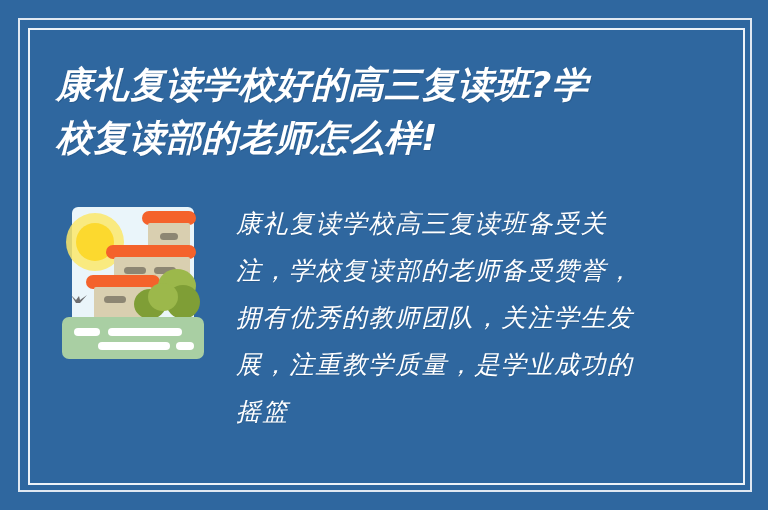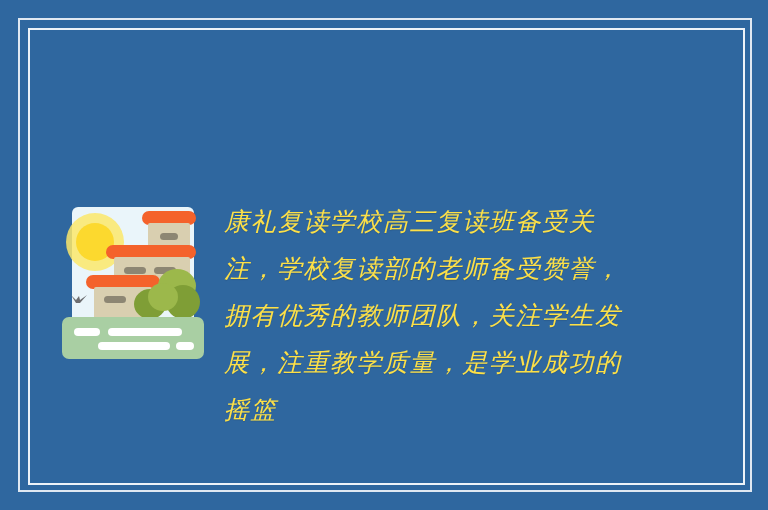--- a/index.html
+++ b/index.html
@@ -148,40 +148,44 @@
   .bar {
     position: absolute;
     background: #ffffff;
     border-radius: 4px;
     height: 8px;
   }
 
   
   .body-text {
     position: absolute;
-    left: 168px;
+    left: 180px;
     top: 0px;
     width: 420px;
-    color: #fde047;
+    color: #ffffff;
     font-size: 25px;
     line-height: 47px;
     font-style: italic;
     letter-spacing: 1.5px;
-    font-family: Liberation Mono, monospace;
+    font-family: Liberation Serif, serif;
     text-shadow: 0 1px 1px rgba(0,0,0,0.12);
   }
 </style>
 </head>
 <body>
 
 <div id="poster">
 
   <div class="frame-outer"></div>
   <div class="frame-inner"></div>
 
+  <div class="headline">
+    <span class="headline-line">康礼复读学校好的高三复读班?学</span>
+    <span class="headline-line">校复读部的老师怎么样!</span>
+  </div>
 
   <div class="content">
 
     <div class="illus">
 
       <div class="illus-sky"></div>
 
       <div class="sun-glow"></div>
       <div class="sun-core"></div>
 

